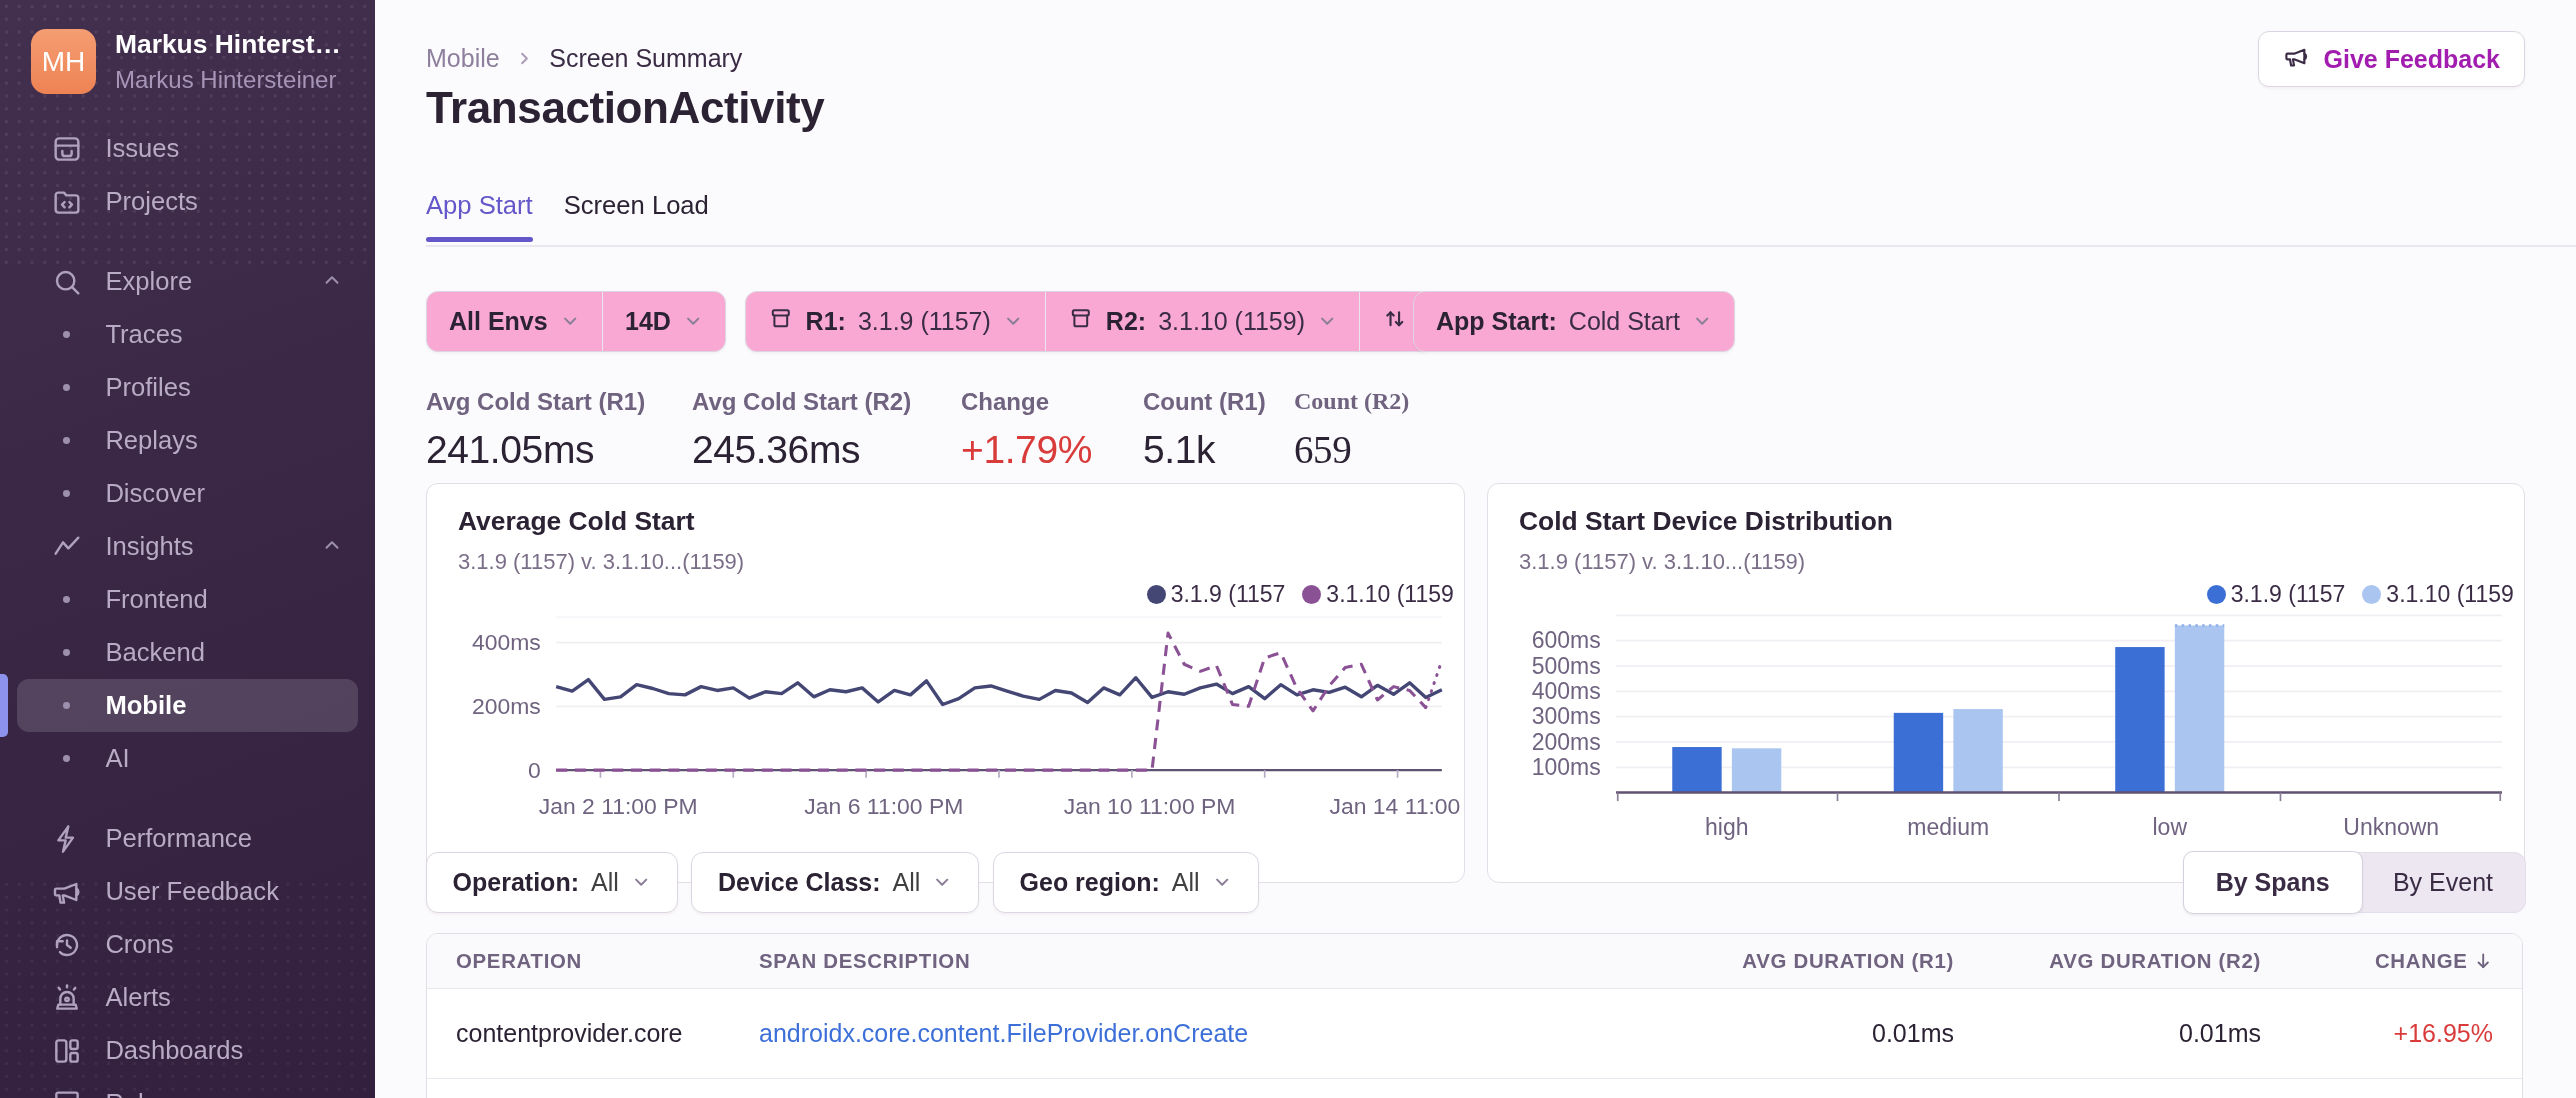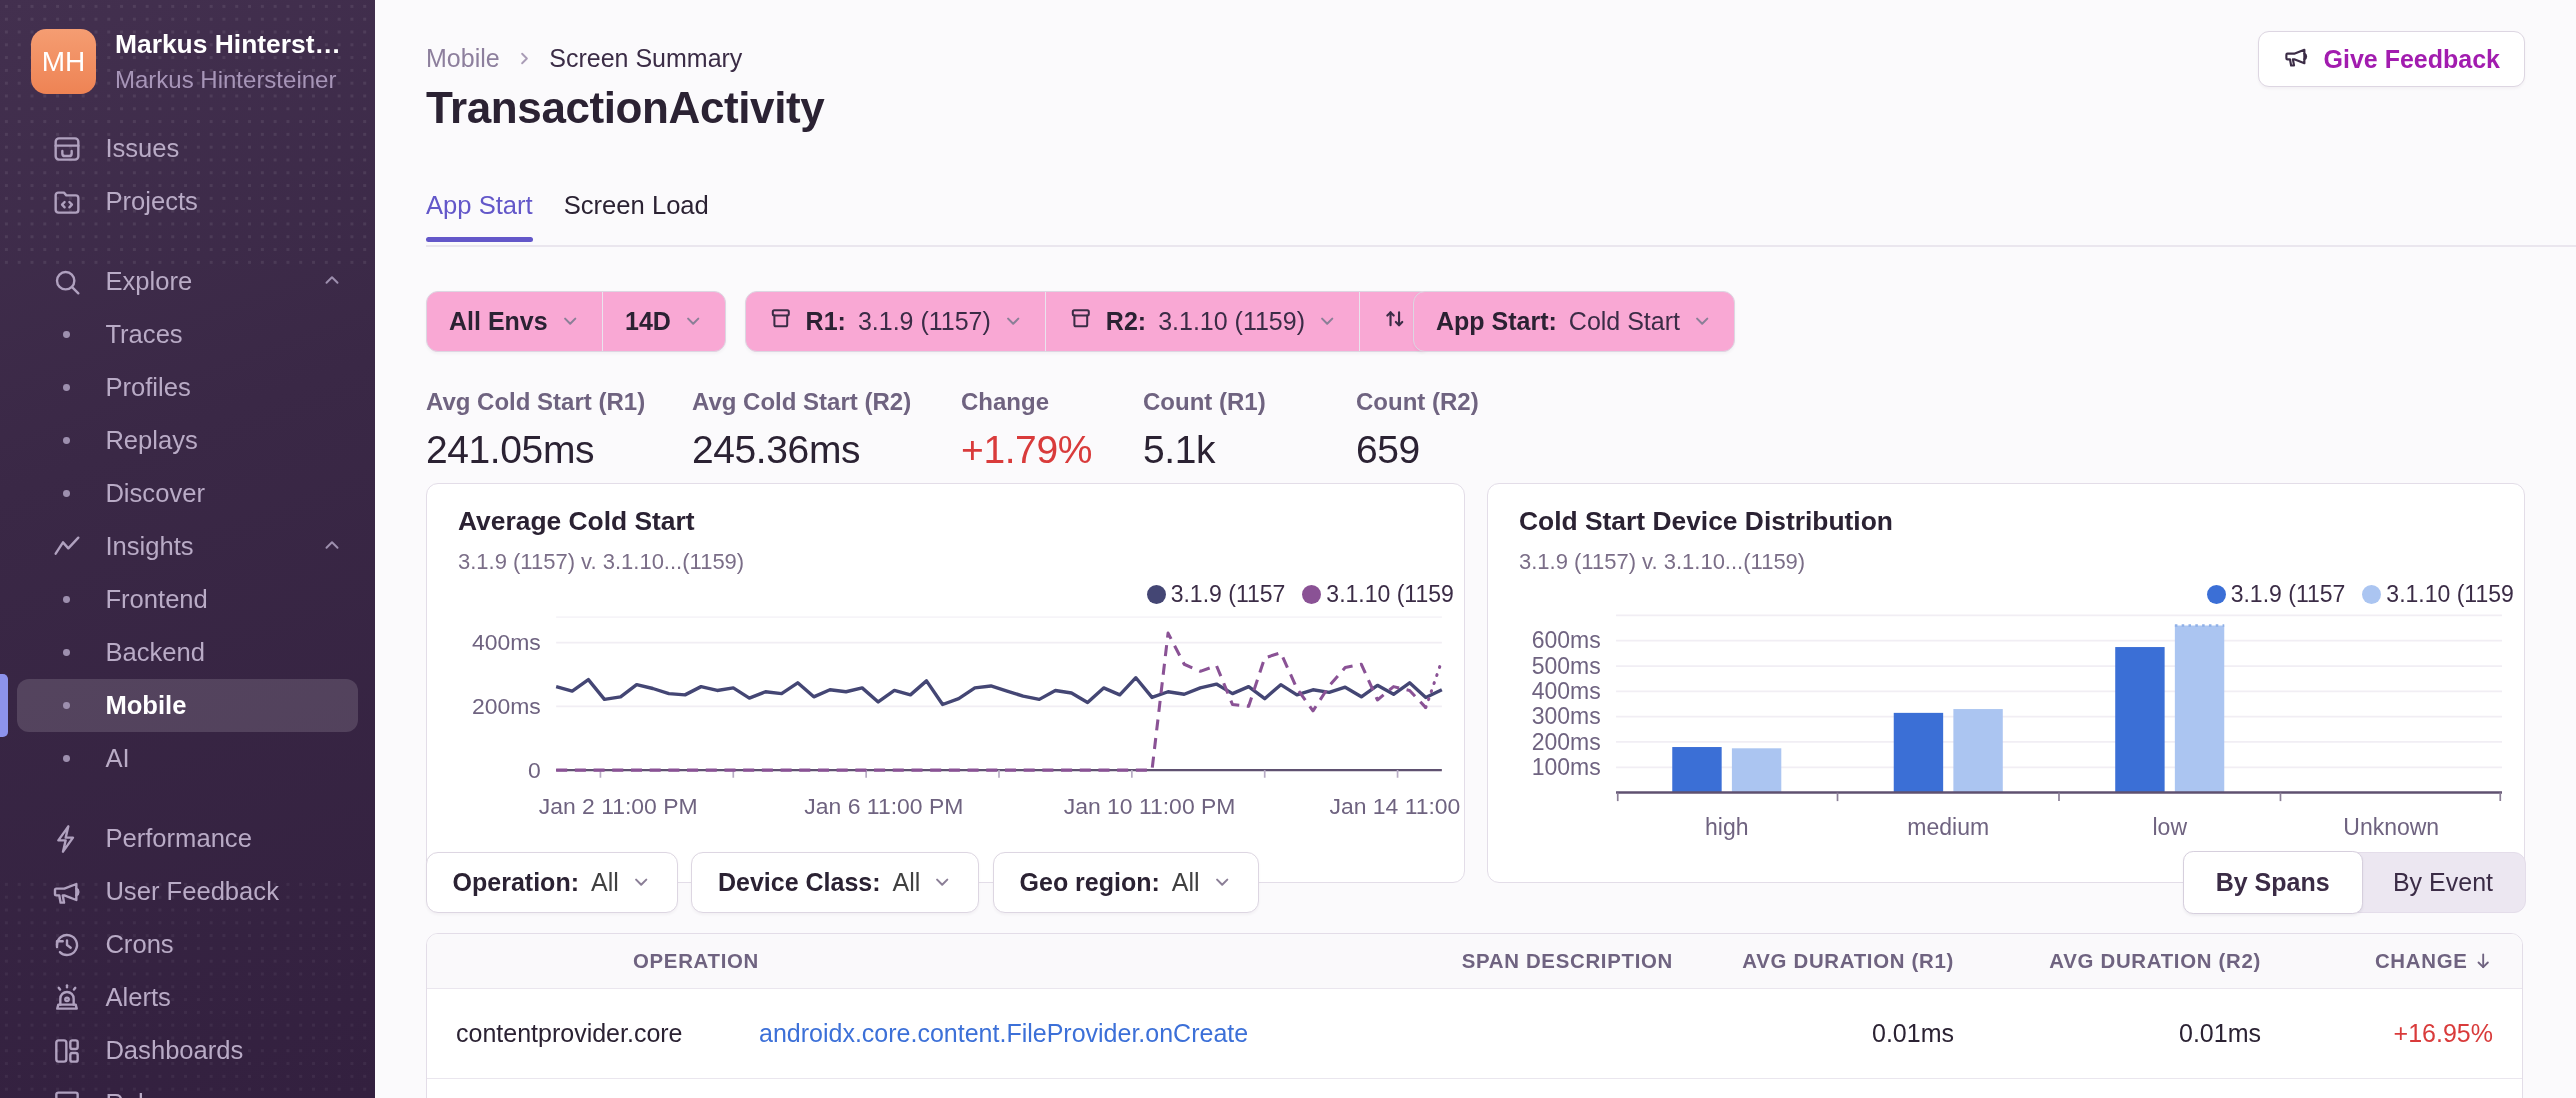--- a/index.html
+++ b/index.html
@@ -95,21 +95,21 @@
     border-radius:12px; border:1.7px solid #e4ddea; }
   .seg-opt { display:flex; align-items:center; padding:12px 32px; font-size:25px; color:#3b2c46;
     border-radius:10.2px; cursor:pointer; }
   .seg-opt.active { background:#fff; border:1.7px solid #d6cfdd; font-weight:700; margin:-1.7px; box-shadow:0 1.7px 2.6px rgba(40,30,60,0.06); }
 
   
   .table { position:absolute; left:51px; right:53px; top:933px; height:221px; background:#fff;
     border:1.7px solid #e3dde8; border-radius:12px 12px 0 0; overflow:hidden; }
   .trow { display:grid; grid-template-columns:332px 1fr 281px 307px 261px; align-items:center; }
   .thead { height:55px; background:#faf9fb; border-bottom:1.7px solid #eae6ee; }
-  .th { font-size:20.4px; font-weight:700; letter-spacing:0.7px; color:#6f6380; text-transform:uppercase; white-space:nowrap;text-align:right; }
+  .th { font-size:20.4px; font-weight:700; letter-spacing:0.7px; color:#6f6380; text-transform:uppercase; white-space:nowrap; }
   .td { font-size:25px; color:#2b2233; white-space:nowrap; }
   .c0 { padding-left:29px; }
   .num { text-align:right; }
   .c4 { padding-right:29px; }
   .tbody-row { height:90px; border-bottom:1.7px solid #eae6ee; }
   .td a { color:#3c70d8; text-decoration:none; cursor:pointer; }
   .td .chg { color:#d93b3b; }
   .th .sort svg { width:20.4px; height:20.4px; stroke:#6f6380; vertical-align:-3.4px; margin-left:5.1px; }
 </style>
 </head>
@@ -392,21 +392,21 @@
         <div class="stat-value">245.36ms</div>
       </div>
       <div class="stat" style="left: 586px;">
         <div class="stat-label">Change</div>
         <div class="stat-value neg">+1.79%</div>
       </div>
       <div class="stat" style="left: 768px;">
         <div class="stat-label">Count (R1)</div>
         <div class="stat-value">5.1k</div>
       </div>
-      <div class="stat" style="left: 981px;">
+      <div class="stat" style="left: 919px; font-family: Liberation Serif, serif;">
         <div class="stat-label">Count (R2)</div>
         <div class="stat-value">659</div>
       </div>
     </div>
 
   <section class="card left">
     <div class="card-title">Average Cold Start</div>
     <div class="card-sub">3.1.9 (1157) v. 3.1.10...(1159)</div>
     <div class="legend" id="legend-line">
         <span class="dot" style="background: rgb(68, 70, 116);"></span>

